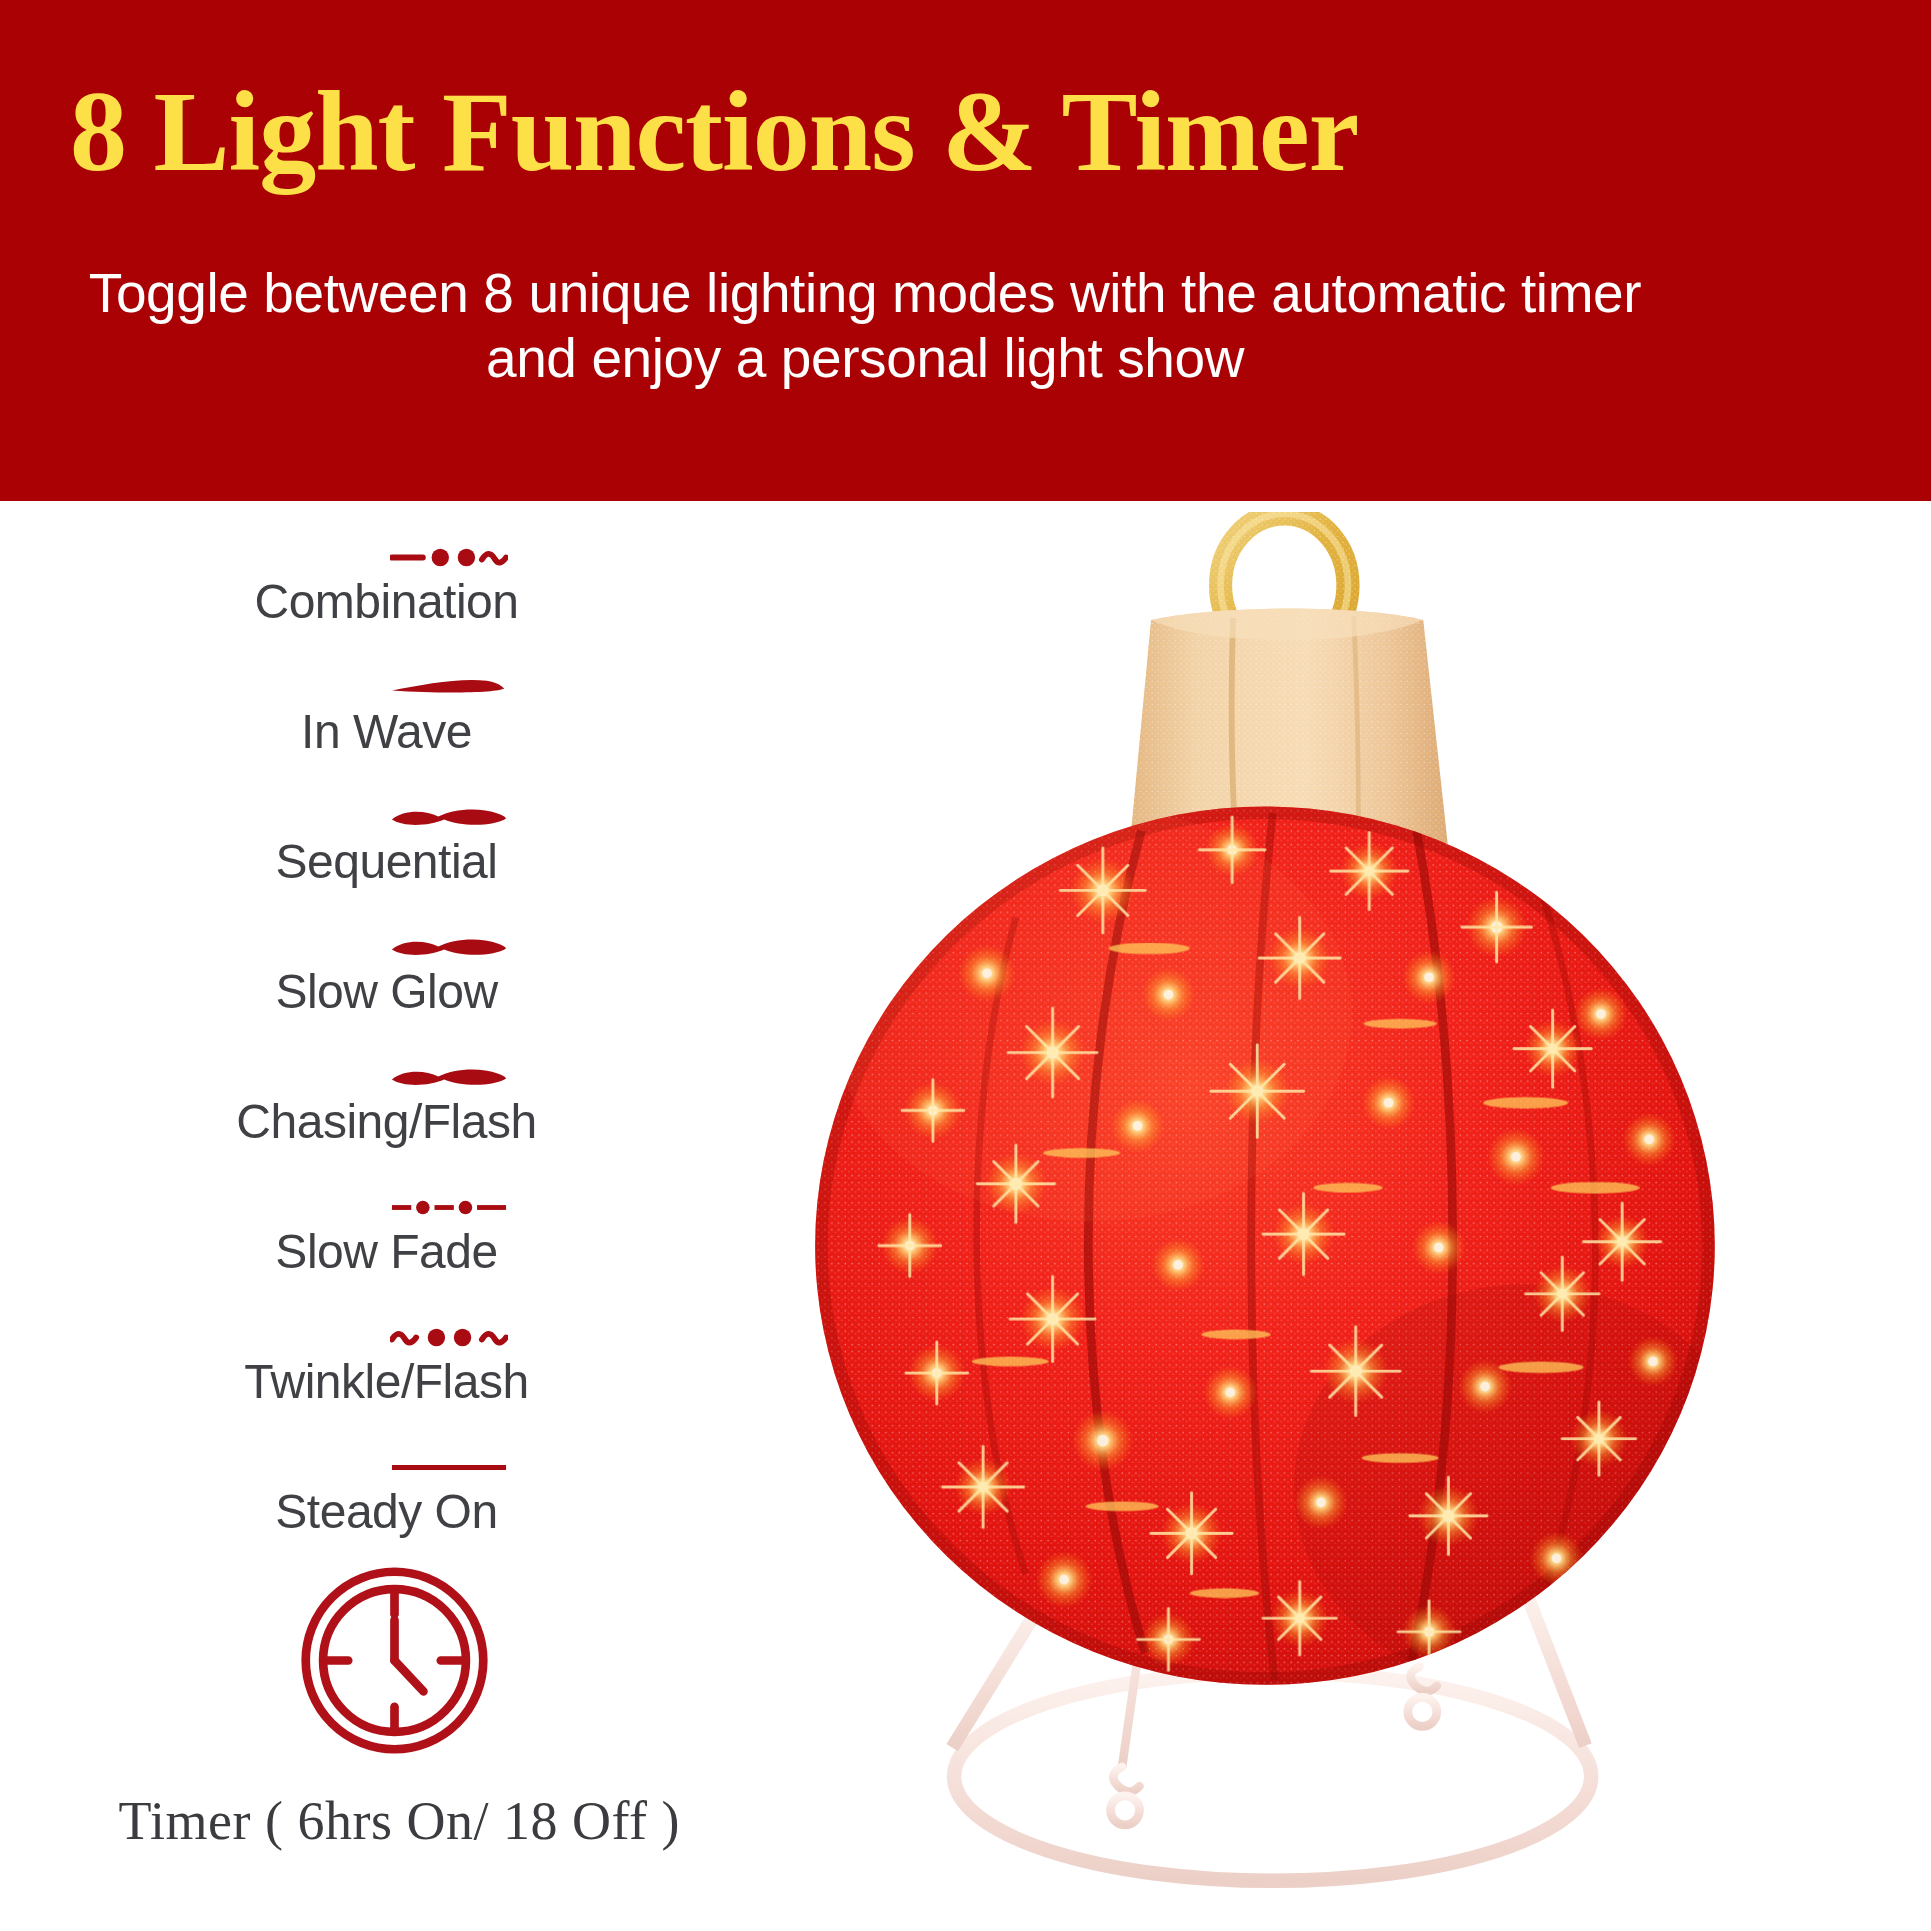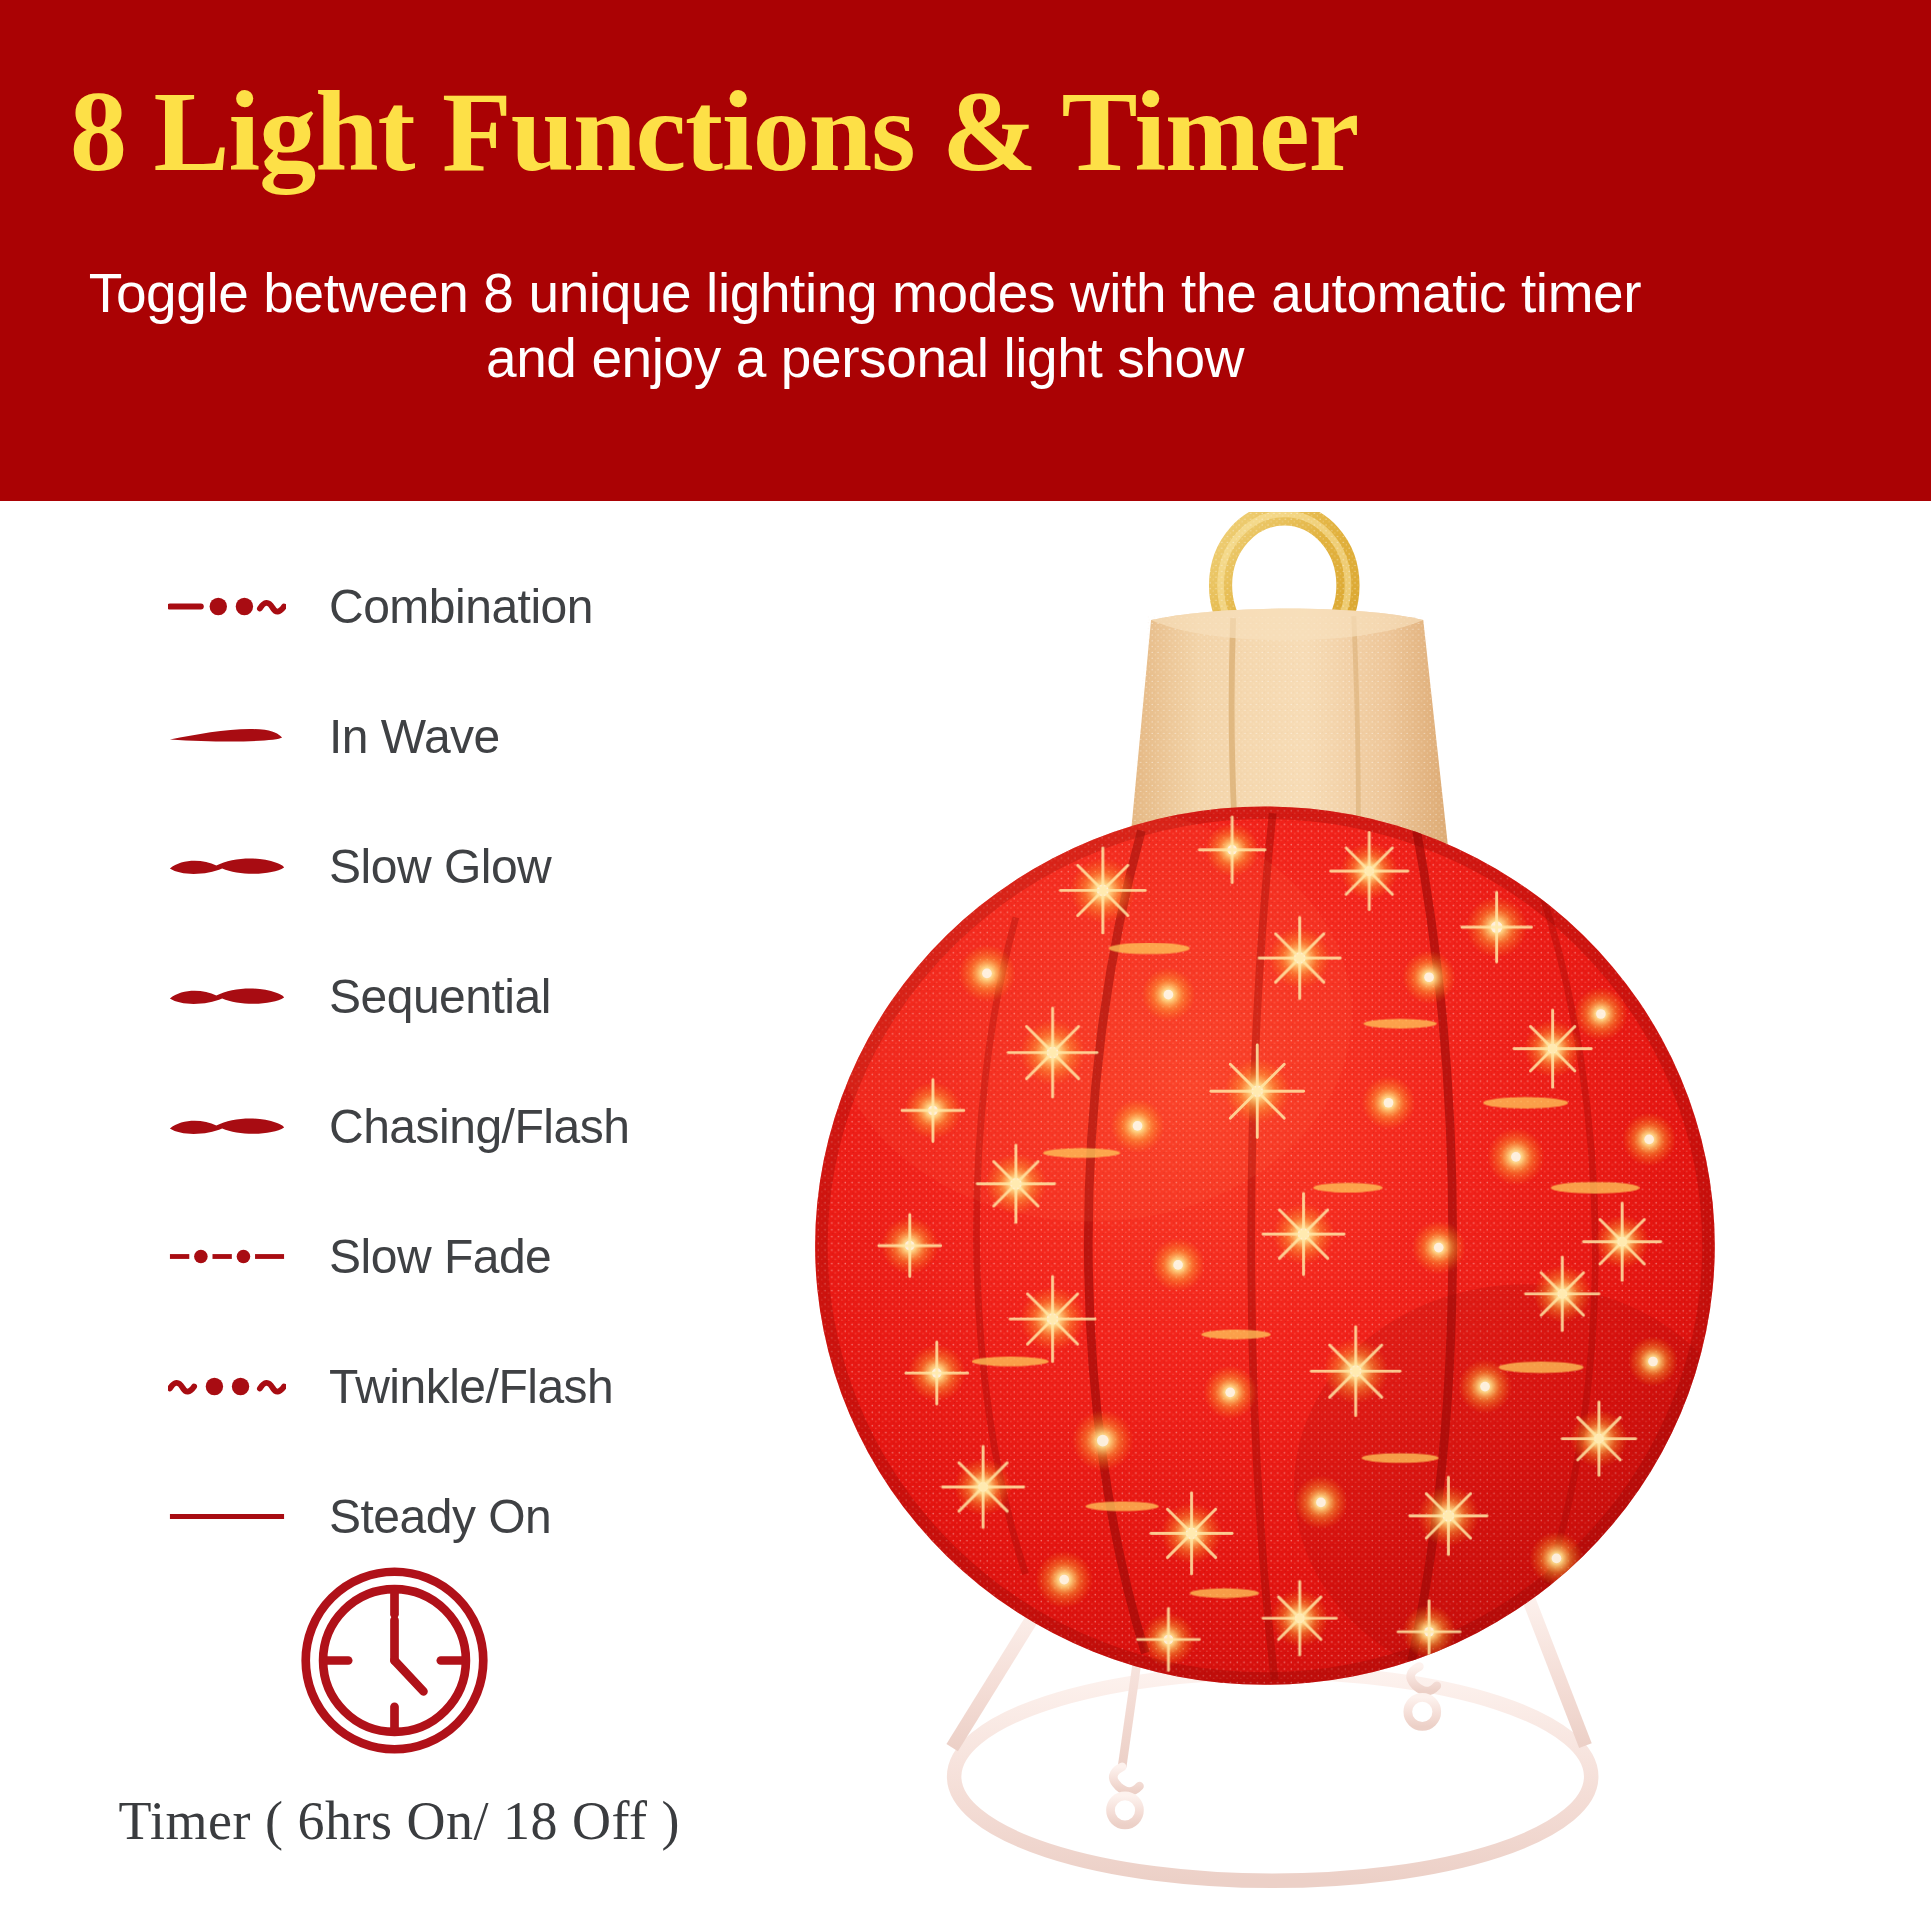--- a/index.html
+++ b/index.html
@@ -45,20 +45,21 @@
   
   #mode-list {
     position:absolute;
     left:0; top:541px;
     width:734px;
   }
   .mode-row {
     display:flex;
     align-items:center;
     height:130px;
+    flex-direction:column;
   }
   .mode-icon {
     width:126px;
     margin-left:164px;
     display:flex;
     align-items:center;
     justify-content:center;
     flex:none;
   }
   .mode-icon svg { display:block; }
@@ -134,30 +135,30 @@
     </span>
     <span class="mode-label">In Wave</span>
   </div>
 
   <div class="mode-row">
     <span class="mode-icon">
       <svg width="118" height="33" viewBox="0 0 122 34">
         <path d="M2 19 C 14 9, 36 9, 50 16 C 66 8, 92 6, 112 13 C 118 15, 120 17, 120 18 C 108 26, 74 27, 56 19 C 40 26, 14 27, 2 19 Z" fill="#a80c12"></path>
       </svg>
     </span>
+    <span class="mode-label">Sequential</span>
+  </div>
+
+  <div class="mode-row">
+    <span class="mode-icon">
+      <svg width="118" height="33" viewBox="0 0 122 34">
+        <path d="M2 19 C 14 9, 36 9, 50 16 C 66 8, 92 6, 112 13 C 118 15, 120 17, 120 18 C 108 26, 74 27, 56 19 C 40 26, 14 27, 2 19 Z" fill="#a80c12"></path>
+      </svg>
+    </span>
     <span class="mode-label">Slow Glow</span>
-  </div>
-
-  <div class="mode-row">
-    <span class="mode-icon">
-      <svg width="118" height="33" viewBox="0 0 122 34">
-        <path d="M2 19 C 14 9, 36 9, 50 16 C 66 8, 92 6, 112 13 C 118 15, 120 17, 120 18 C 108 26, 74 27, 56 19 C 40 26, 14 27, 2 19 Z" fill="#a80c12"></path>
-      </svg>
-    </span>
-    <span class="mode-label">Sequential</span>
   </div>
 
   <div class="mode-row">
     <span class="mode-icon">
       <svg width="118" height="33" viewBox="0 0 122 34">
         <path d="M2 19 C 14 9, 36 9, 50 16 C 66 8, 92 6, 112 13 C 118 15, 120 17, 120 18 C 108 26, 74 27, 56 19 C 40 26, 14 27, 2 19 Z" fill="#a80c12"></path>
       </svg>
     </span>
     <span class="mode-label">Chasing/Flash</span>
   </div>

